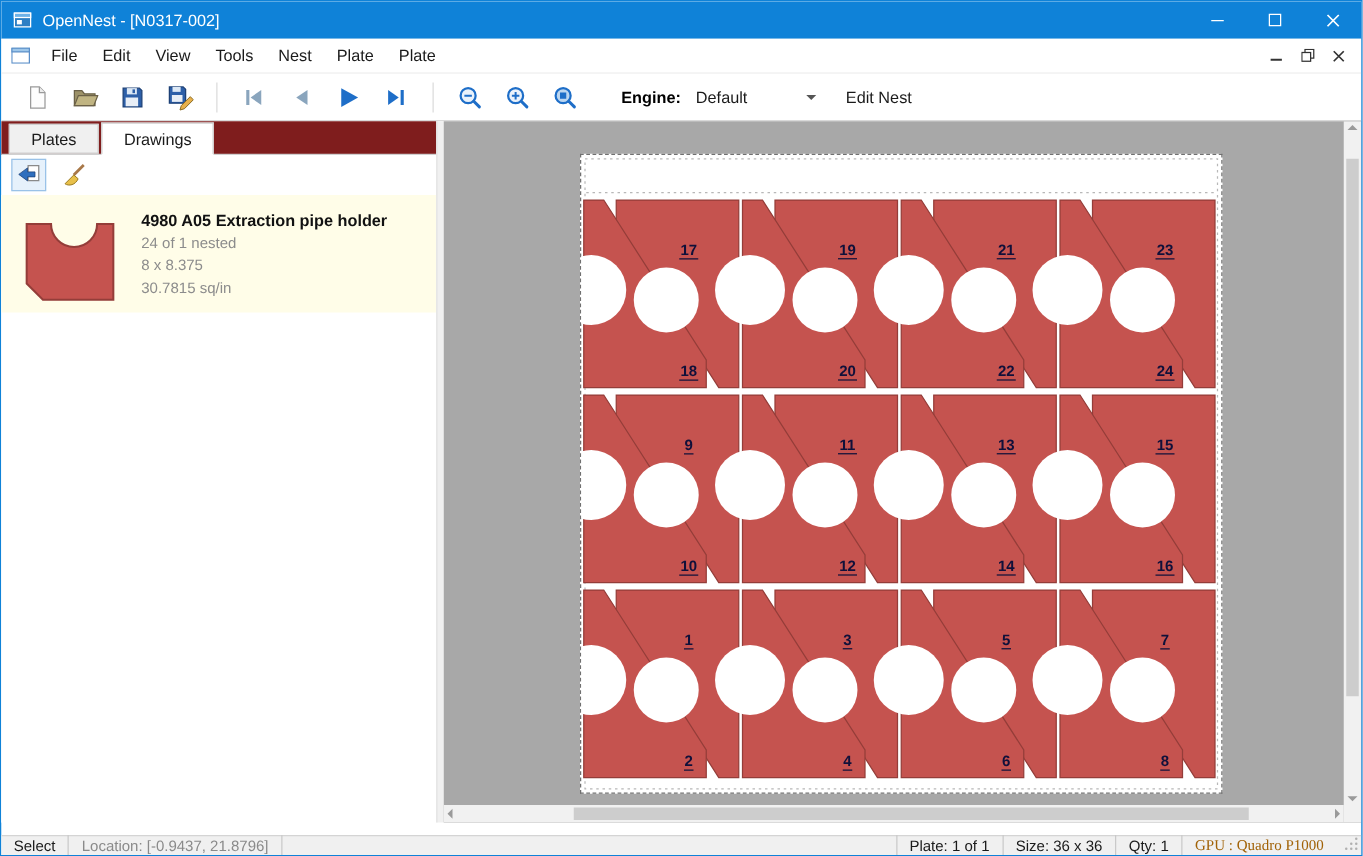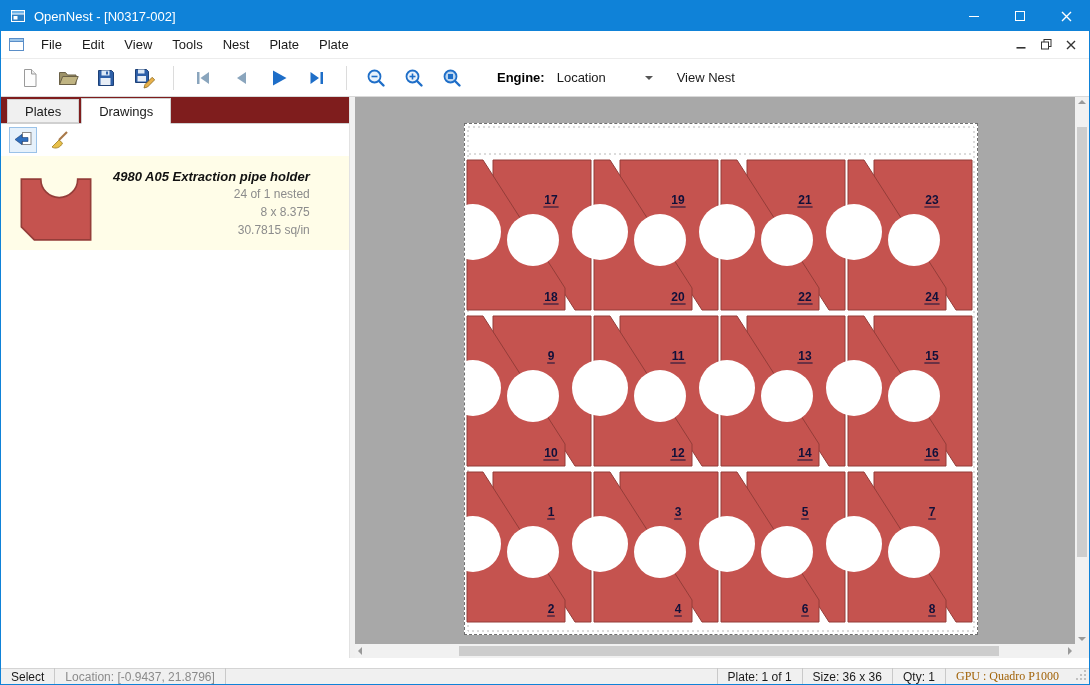--- a/index.html
+++ b/index.html
@@ -39,22 +39,22 @@
   .tabstrip{height:27px;display:flex;align-items:flex-end;padding-left:6px;border-bottom:1px solid #d0d0d0;background:#7f1d1d;}
   .tab{font-size:13px;padding:4px 17px;border:1px solid #d0d0d0;background:#f0f0f0;margin-right:2px;height:24px;color:#1a1a1a;}
   .tab.active{background:#fff;border-bottom:1px solid #fff;margin-bottom:-1px;height:26px;padding-top:5px;}
   .panel-toolbar{height:32px;display:flex;align-items:center;gap:8px;padding:0 8px;}
   .pt-btn{width:28px;height:26px;display:flex;align-items:center;justify-content:center;border:1px solid transparent;background:transparent;}
   .pt-btn.active{background:#e6f1fb;border-color:#9ac2e8;}
   .drawing-list{position:absolute;left:0;top:59px;right:0;bottom:0;background:#fff;}
   .drawing-item{display:flex;padding:7px 8px;background:#fffde8;min-height:94px;}
   .thumb{width:94px;flex:0 0 94px;display:flex;align-items:center;justify-content:center;}
   .drawing-info{padding-left:10px;padding-top:6px;}
-  .drawing-title{font-weight:bold;font-size:13px;color:#111;font-style:italic;}
-  .drawing-line{font-size:12px;color:#8c8c8c;margin-top:3px;line-height:15px;text-align:right;}
+  .drawing-title{font-weight:bold;font-size:13px;color:#111;}
+  .drawing-line{font-size:12px;color:#8c8c8c;margin-top:3px;line-height:15px;}
 
   .splitter{position:absolute;left:348px;top:0;bottom:0;width:6px;background:#f0f0f0;border-left:1px solid #e2e2e2;}
 
   
   .canvas{position:absolute;left:354px;top:0;right:0;bottom:0;background:#a8a8a8;overflow:hidden;}
   .plate{position:absolute;left:109px;top:26px;width:514px;height:512px;background:#fff;border:1px dashed #707070;}
   .plate svg{display:block;}
   .part-label{font-family:"Liberation Sans",sans-serif;font-size:12px;font-weight:bold;fill:#10103a;}
 
   .h-scroll{position:absolute;left:0;right:14px;bottom:0;height:14px;background:#f1f1f1;}
@@ -212,24 +212,24 @@
     </div>
     <div class="tb-btn">
       <svg width="22" height="22" viewBox="0 0 22 22">
           <circle cx="9.5" cy="9.5" r="6" fill="#bcd6f0" stroke="#1e6ec8" stroke-width="1.8"></circle>
           <rect x="7" y="7" width="5" height="5" fill="#1e6ec8"></rect>
           <line x1="14" y1="14" x2="18.5" y2="18.5" stroke="#1e6ec8" stroke-width="2.4" stroke-linecap="round"></line>
         </svg>
     </div>
     <span class="engine-label">Engine:</span>
     <div class="engine-select">
-      <span>Location</span>
+      <span>Default</span>
       <span class="engine-caret"></span>
     </div>
-    <span class="auto-nest">View Nest</span>
+    <span class="auto-nest">Edit Nest</span>
   </div>
 
   <div class="main">
 
     <div class="left-panel">
       <div class="tabstrip">
           <div class="tab">Plates</div>
           <div class="tab active">Drawings</div>
         </div>
       <div class="panel-toolbar">

